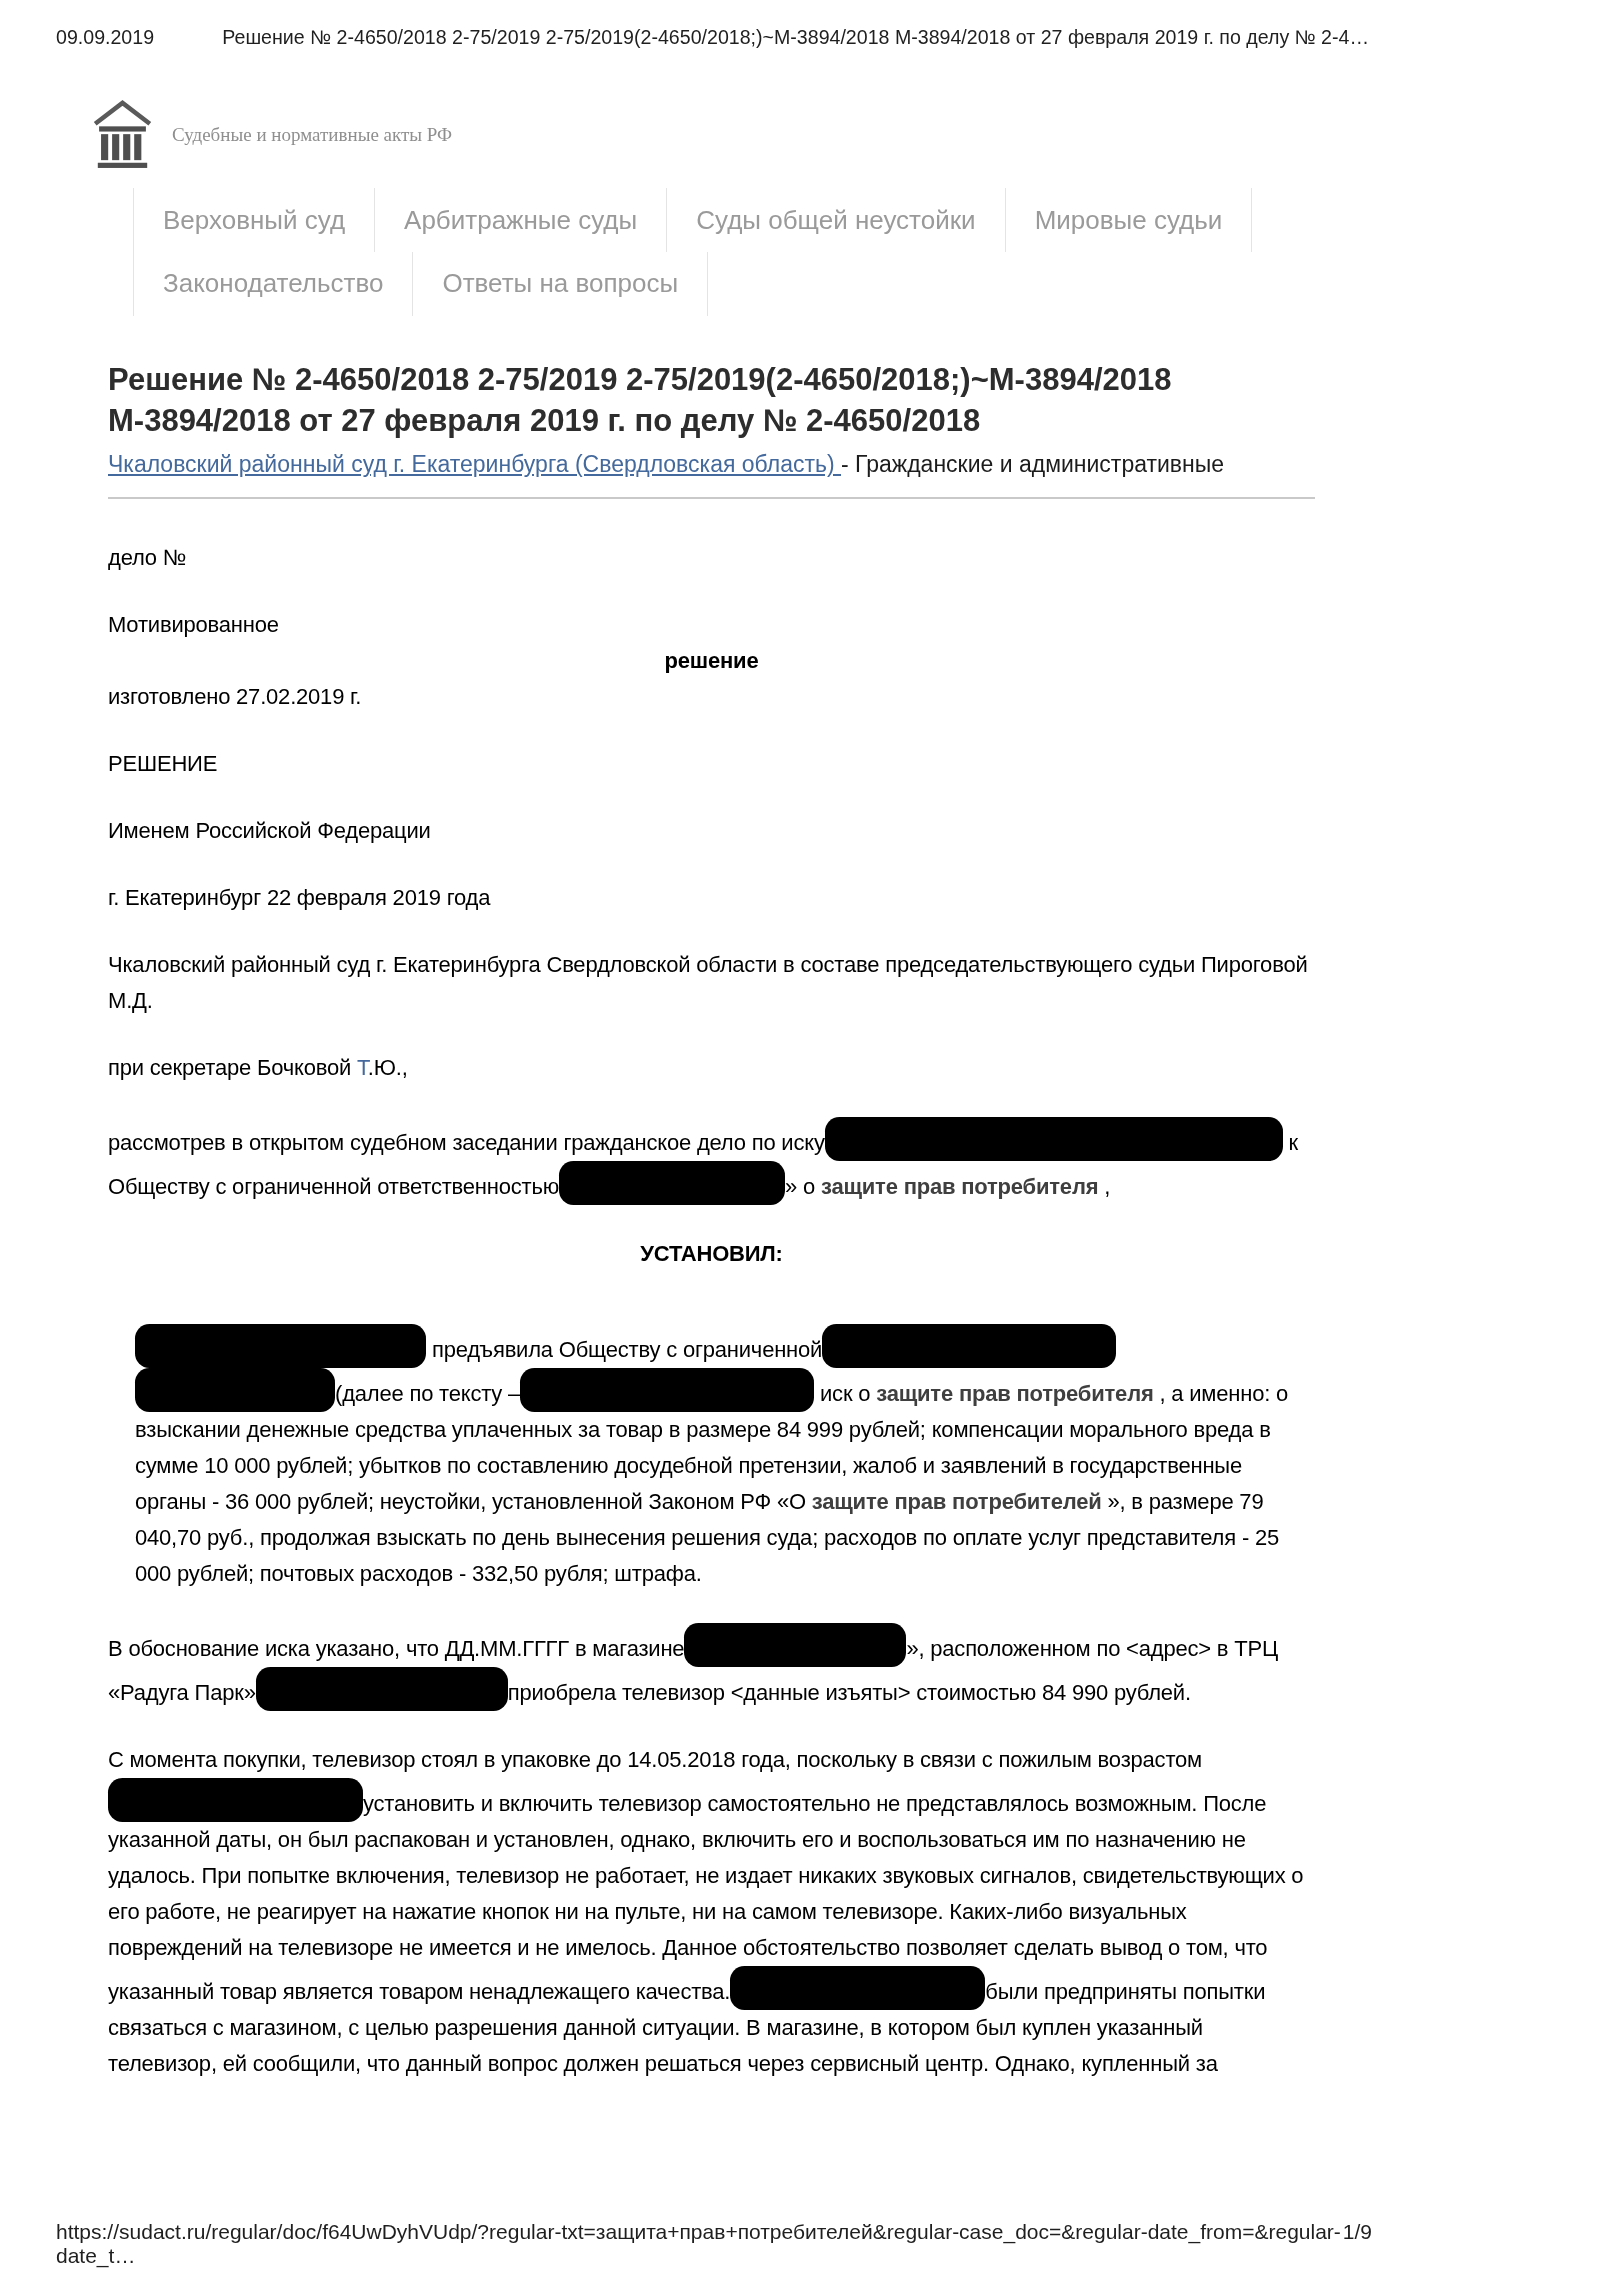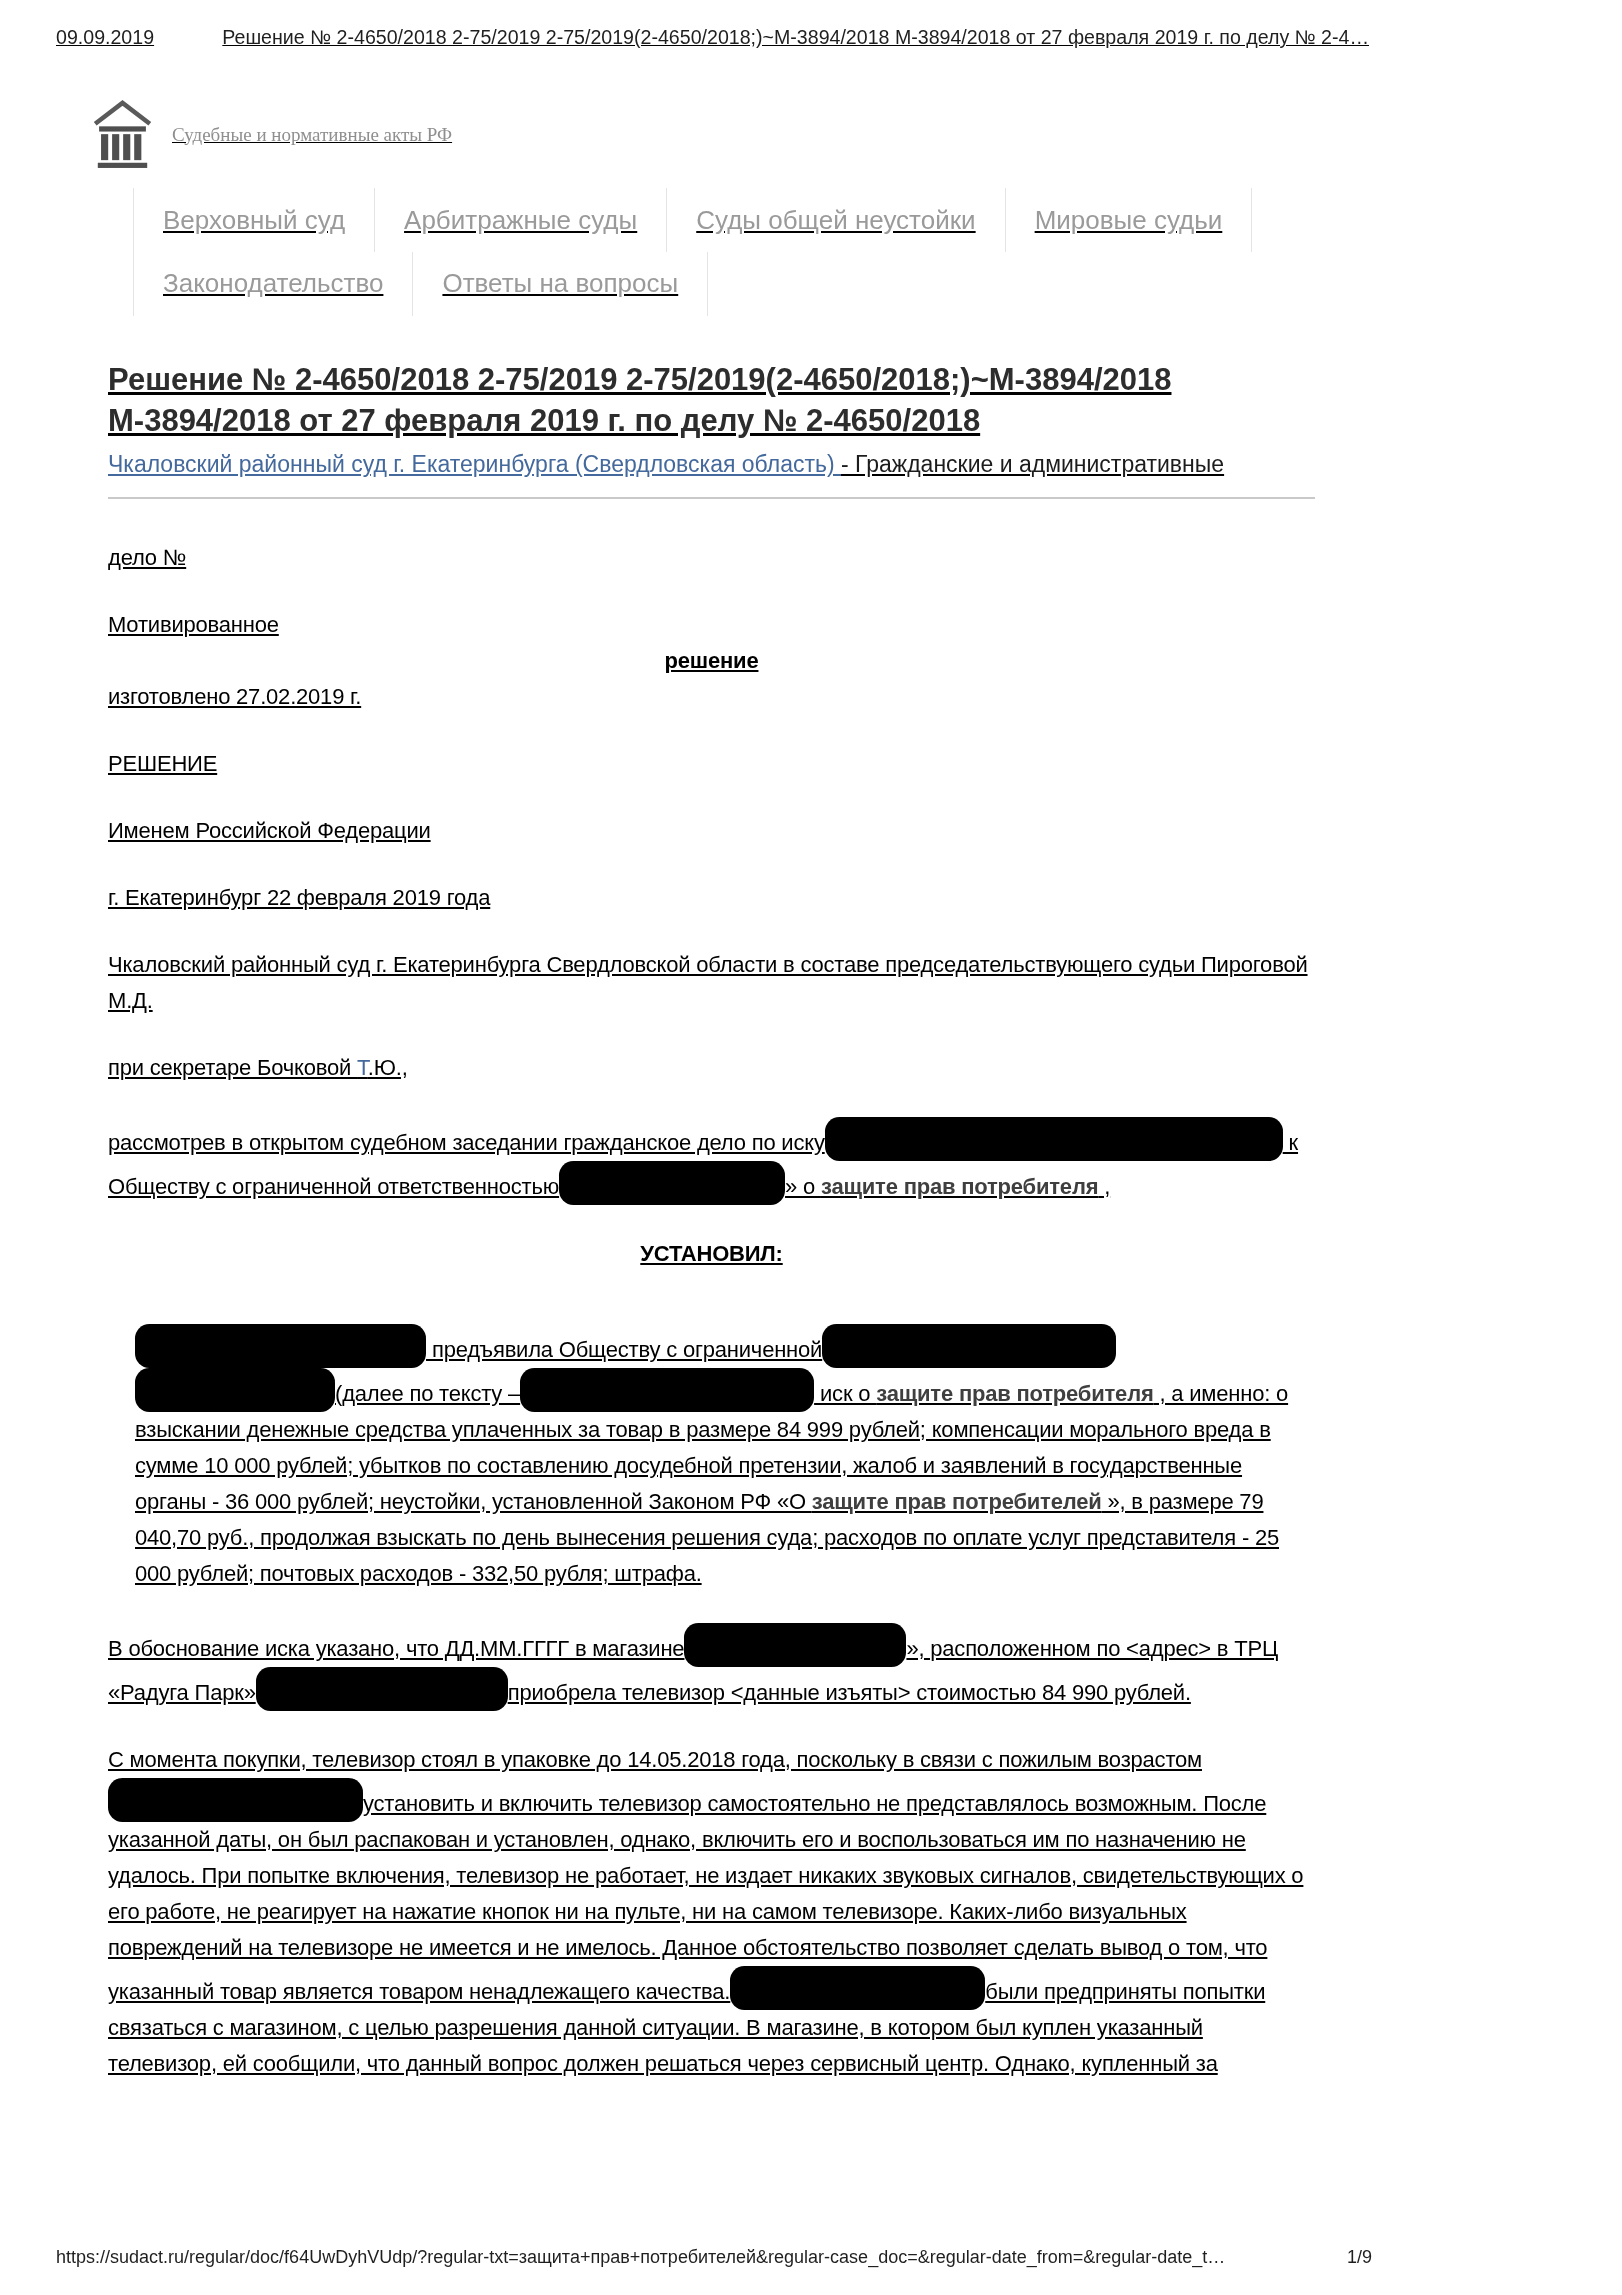--- a/index.html
+++ b/index.html
@@ -1,23 +1,23 @@
 <!DOCTYPE html>
 <html lang="ru" style="font-size:10.5px"><head>
 <meta charset="utf-8">
 <style>
   html,body{margin:0;padding:0;background:#fff;}
   .page{position:relative;width:1424px;height:2295px;background:#fff;overflow:hidden;
-        font-family:"Liberation Sans",sans-serif;color:#000;text-decoration:underline;}
+        font-family:"Liberation Sans",sans-serif;color:#000;}
   
   .print-header{display:flex;justify-content:space-between;align-items:flex-start;
         padding:26px 55px 0 56px;font-size:19.6px;color:#1f1f1f;}
   .print-header .ptitle{text-align:right;}
   .print-footer{position:absolute;left:56px;right:52px;bottom:27.5px;display:flex;
-        justify-content:space-between;font-size:18px;color:#1f1f1f;}
+        justify-content:space-between;font-size:21px;color:#1f1f1f;}
   
   .site-header{margin:50px 0 0 90px;}
   .logo{display:flex;align-items:center;gap:17px;width:fit-content;cursor:pointer;}
   .logo-text{font-family:"Liberation Serif",serif;font-size:19px;color:#8f8f8f;}
   nav{margin-top:18.3px;padding-left:43px;}
   .nav-row{display:flex;}
   .nav-item{font-size:26px;color:#9a9a9a;padding:16.4px 29px;border-left:1.3px solid #e4e4e4;cursor:pointer;}
   .nav-row .nav-item:last-child{border-right:1.3px solid #e4e4e4;}
   
   .content{margin:0 109px 0 108px;}

